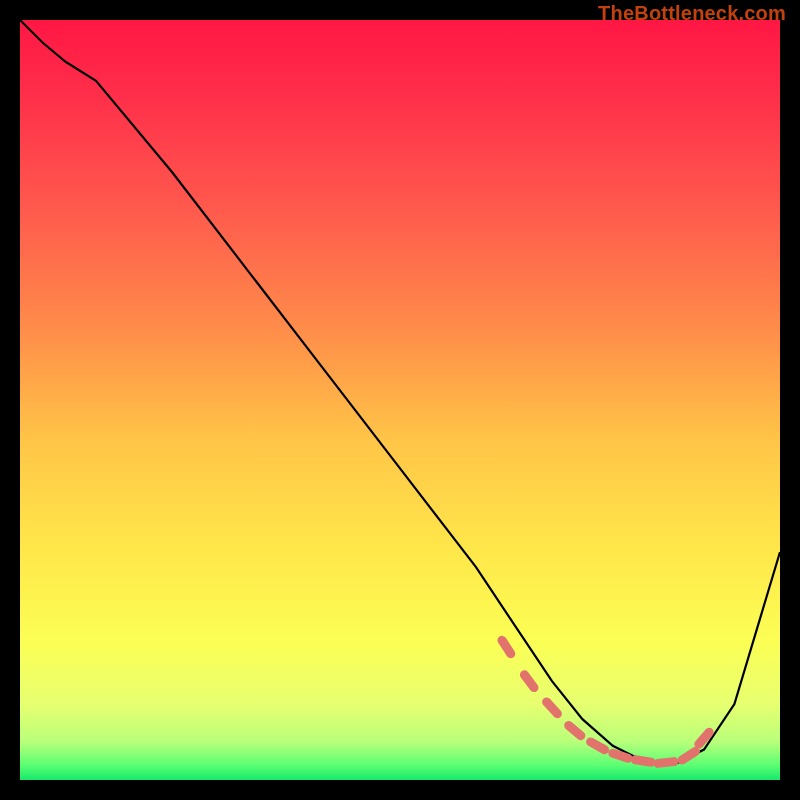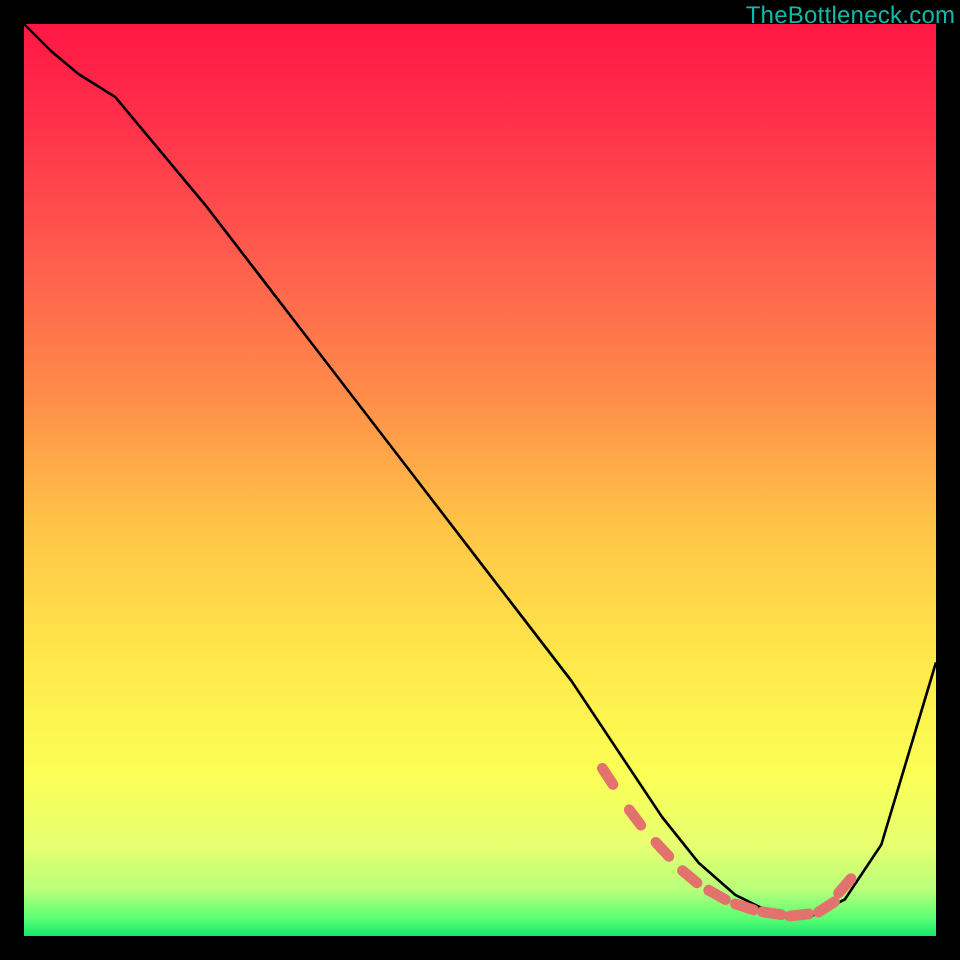--- a/index.html
+++ b/index.html
@@ -20,24 +20,24 @@
   .plot {
     position: absolute;
     left: 20px;
     top: 20px;
     width: 760px;
     height: 760px;
   }
   .watermark {
     position: absolute;
     top: 2px;
-    right: 4px;
-    color: #14b8a6;
+    right: 14px;
+    color: #c2410c;
     font-size: 20px;
-    font-weight: 400;
+    font-weight: 700;
     letter-spacing: 0.2px;
     user-select: none;
   }
 </style>
 </head>
 <body>
 
 <div class="outer">
   <div class="watermark">TheBottleneck.com</div>
   <svg class="plot" viewBox="0 0 760 760">

